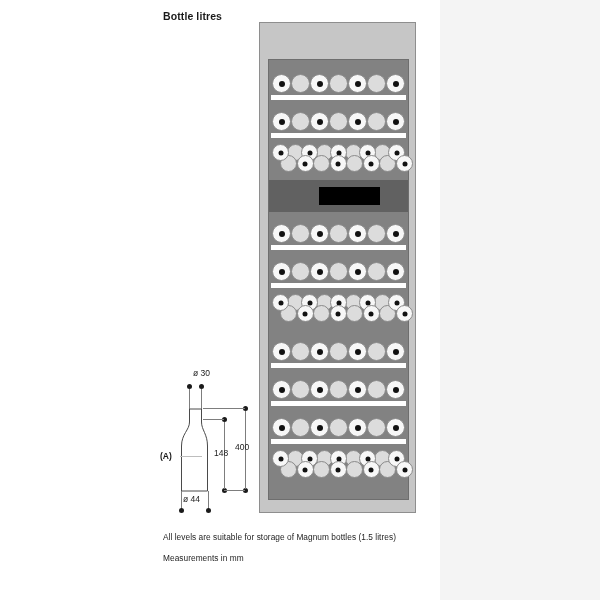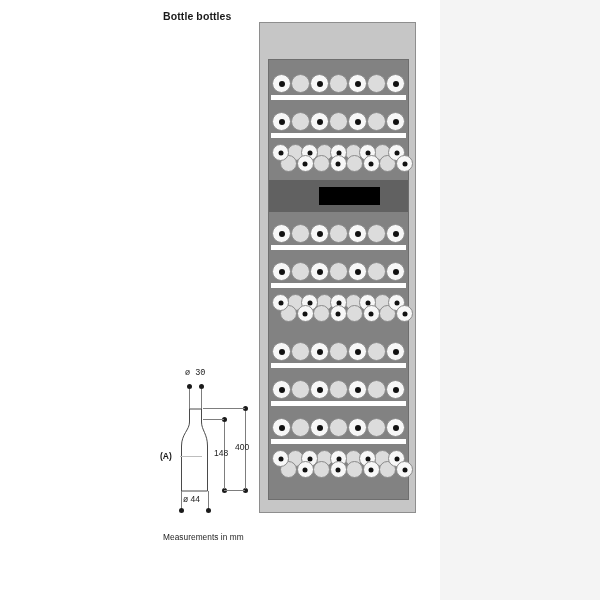--- a/index.html
+++ b/index.html
@@ -162,21 +162,21 @@
   .note b { font-weight: bold; }
 </style>
 </head>
 <body>
 
 <div id="page">
 
   <div id="white-panel"></div>
   <div id="left-white"></div>
 
-  <div id="page-title">Bottle bottles</div>
+  <div id="page-title">Bottle litres</div>
 
   <div id="cabinet">
     <div id="cabinet-interior">
         <div class="rack" style="top: 6px; height: 34px;">
           <div class="bottle base" style="width: 19px; height: 19px; left: 3px; top: 8px; z-index: 3;">
             <div class="dot" style="width: 6px; height: 6px;"></div>
           </div>
           <div class="bottle body" style="width: 19px; height: 19px; left: 22px; top: 8px; z-index: 2;"></div>
           <div class="bottle base" style="width: 19px; height: 19px; left: 41px; top: 8px; z-index: 3;">
             <div class="dot" style="width: 6px; height: 6px;"></div>
@@ -411,21 +411,21 @@
           <div class="bottle body" style="width: 17px; height: 17px; left: 110.429px; top: 13px; z-index: 2;"></div>
           <div class="bottle base" style="width: 17px; height: 17px; left: 127px; top: 13px; z-index: 3;">
             <div class="dot" style="width: 5px; height: 5px;"></div>
           </div>
         </div>
       </div>
   </div>
 
   <div id="bottle-drawing">
 
-    <div class="dim-text" style="left:22px; top:0px;font-family:Liberation Mono, monospace;">ø 30</div>
+    <div class="dim-text" style="left:30px; top:0px;">ø 30</div>
     <div class="dim-dot" style="left:24px; top:16px;"></div>
     <div class="dim-dot" style="left:36px; top:16px;"></div>
     <div class="dim-line v" style="left:26px; top:21px; height:20px;"></div>
     <div class="dim-line v" style="left:38px; top:21px; height:20px;"></div>
 
     <svg width="105" height="145" style="position:absolute; left:0; top:0;">
       <path d="M 26.5 41 L 26.5 54 C 26.5 62, 18.5 66, 18.5 78 L 18.5 123 L 44.5 123 L 44.5 78 C 44.5 66, 38.5 62, 38.5 54 L 38.5 41 Z" fill="#ffffff" stroke="#4a4a4a" stroke-width="1"></path>
     </svg>
 
     <div class="dim-text" style="left:-3px; top:83px; font-weight:bold;">(A)</div>
@@ -445,16 +445,17 @@
     <div class="dim-text" style="left:72px; top:74px;">400</div>
 
     <div class="dim-line v" style="left:18px; top:123px; height:18px;"></div>
     <div class="dim-line v" style="left:45px; top:123px; height:18px;"></div>
     <div class="dim-dot" style="left:16px; top:140px;"></div>
     <div class="dim-dot" style="left:43px; top:140px;"></div>
     <div class="dim-text" style="left:20px; top:126px;">ø 44</div>
   </div>
 
   <div id="notes">
+    <div class="note">All levels are suitable for storage of Magnum bottles (1.5 litres)</div>
     <div class="note">Measurements in mm</div>
   </div>
 
 </div>
 
 </body></html>

